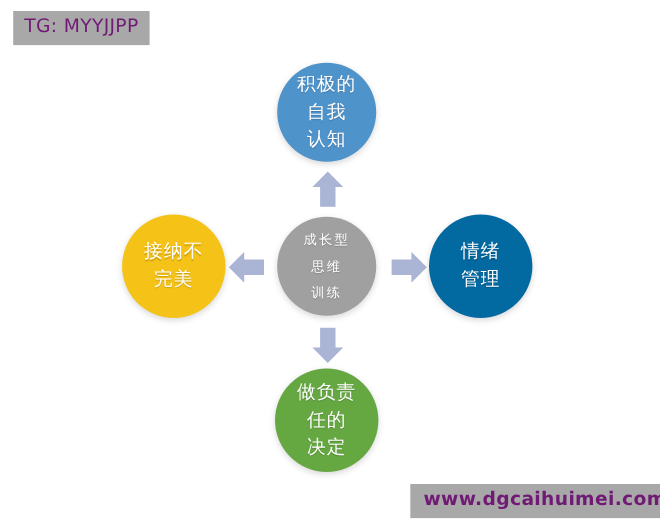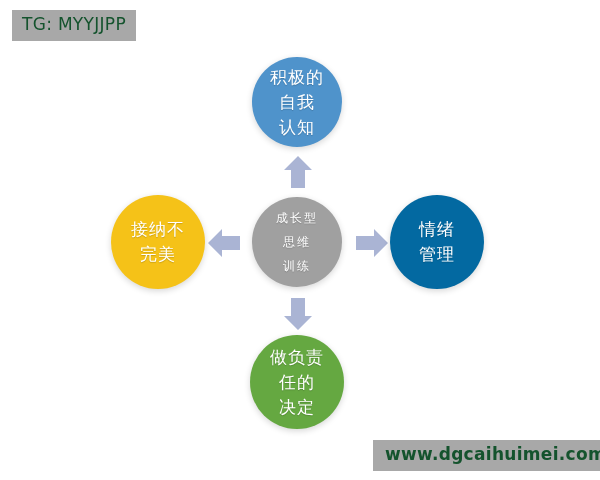--- a/index.html
+++ b/index.html
@@ -20,21 +20,21 @@
     left: 0;
     top: 0;
     width: 600px;
     height: 480px;
   }
 
   
   .watermark {
     position: absolute;
     background: #a8a8a8;
-    color: #14532d;
+    color: #701a75;
     font-size: 17px;
     line-height: 1;
     letter-spacing: 0.3px;
     padding: 6px 10px 8px 10px;
     white-space: nowrap;
     font-family: "DejaVu Sans", "Liberation Sans", sans-serif;
   }
   #watermark-top {
     left: 12px;
     top: 10px;

